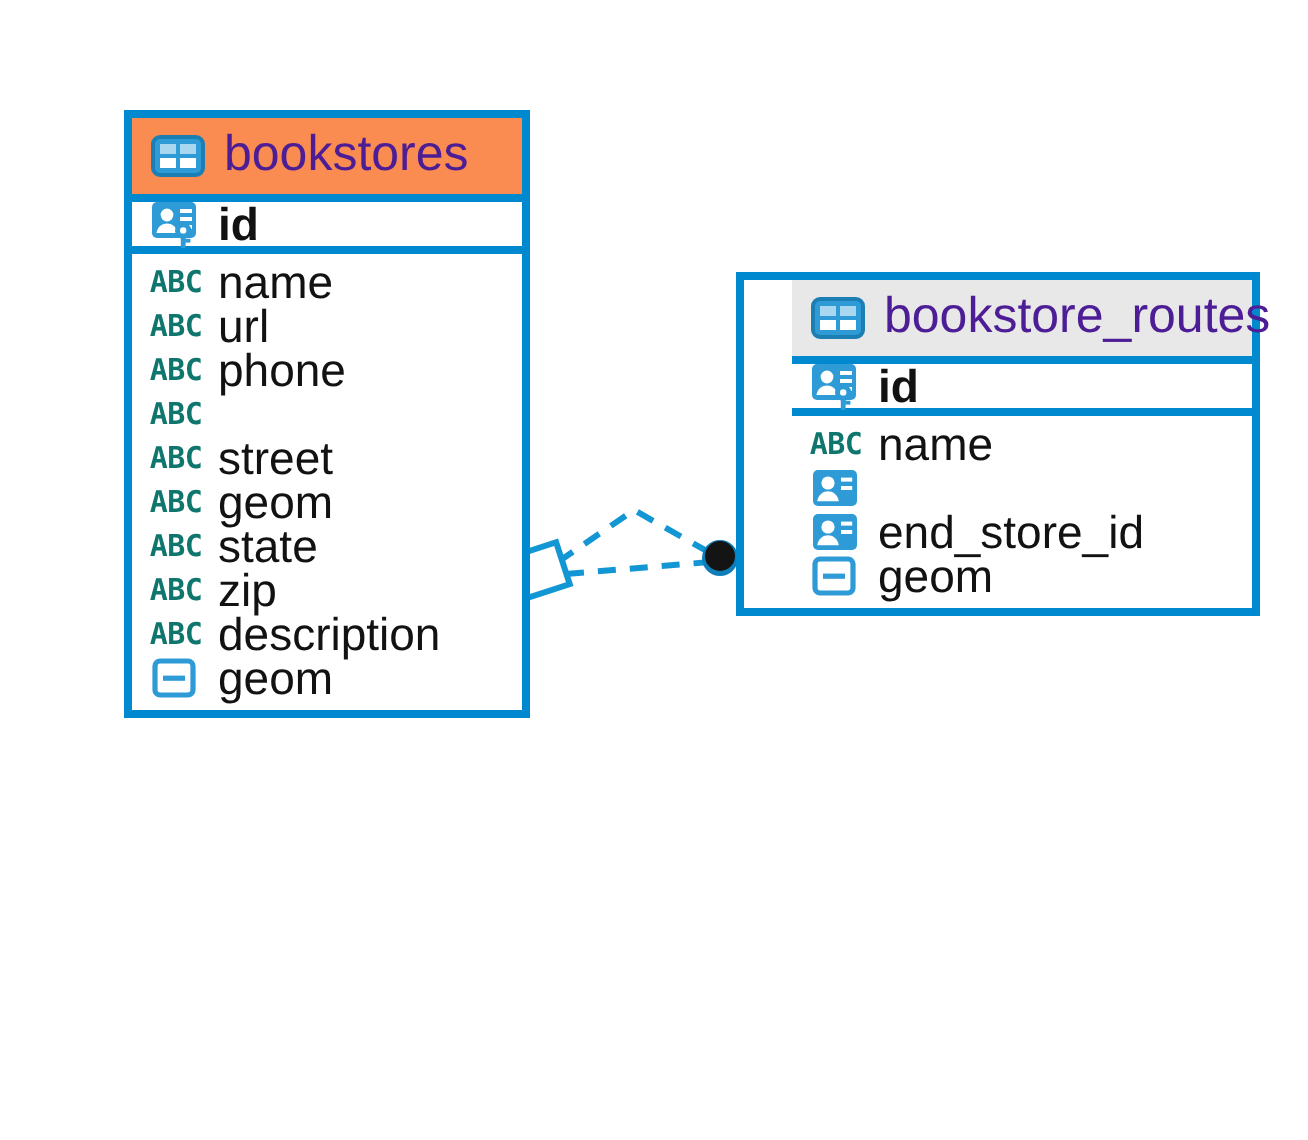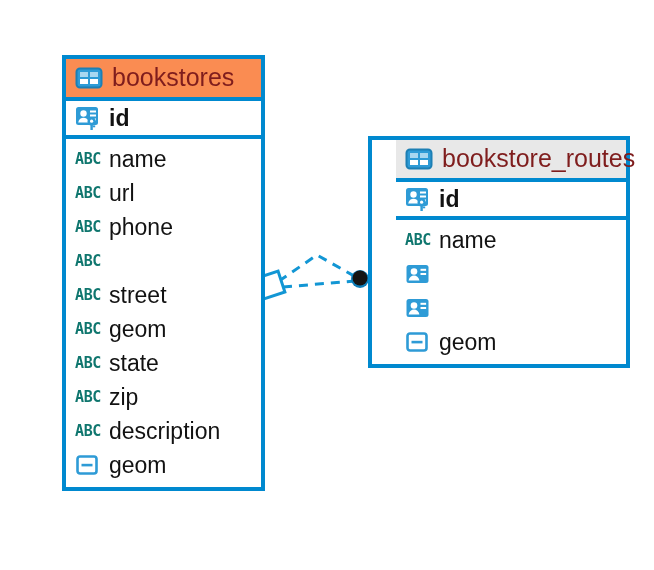--- a/index.html
+++ b/index.html
@@ -34,32 +34,32 @@
     gap: 9px;
     padding: 5px 9px 6px 9px;
     box-sizing: border-box;
     border-bottom: 4px solid #0089CF;
   }
   .entity-header.accent  { background: #FA8C52; }
   .entity-header.neutral { background: #E8E8E8; }
 
   .entity-title {
     font-size: 25px;
-    color: #7f1d1d;
+    color: #4c1d95;
     line-height: 1.08;
     white-space: nowrap;
   }
 
   .pk-section { border-bottom: 4px solid #0089CF; }
 
   .field-row {
     display: flex;
     align-items: center;
     gap: 8px;
-    height: 34px;
+    height: 22px;
     padding: 0 9px;
     box-sizing: border-box;
   }
   .field-name {
     font-size: 23px;
     color: #121212;
     line-height: 1;
     white-space: nowrap;
   }
   .field-row.pk .field-name { font-weight: bold; }
@@ -274,20 +274,21 @@
       <div class="field-row">
         <span class="icon">
           <svg width="26" height="24" viewBox="0 0 26 24">
             <rect x="1.5" y="3" width="22" height="18" rx="2.5" fill="#2E9BD6"></rect>
             <circle cx="9" cy="9.5" r="3.3" fill="#FFFFFF"></circle>
             <path d="M3.6 18.6c0.6-3.5 3.1-5 5.4-5s4.8 1.5 5.4 5z" fill="#FFFFFF"></path>
             <rect x="15.5" y="6.8" width="5.6" height="2" fill="#FFFFFF"></rect>
             <rect x="15.5" y="11" width="5.6" height="2" fill="#FFFFFF"></rect>
           </svg>
         </span>
+        <span class="field-name">end_store_id</span>
       </div>
 
       <div class="field-row">
         <span class="icon">
           <svg width="26" height="24" viewBox="0 0 26 24">
             <rect x="2.5" y="3.5" width="19" height="17" rx="2.5" fill="#FFFFFF" stroke="#2E9BD6" stroke-width="2.6"></rect>
             <rect x="6.5" y="10.8" width="11" height="2.6" fill="#2E9BD6"></rect>
           </svg>
         </span>
         <span class="field-name">geom</span>

